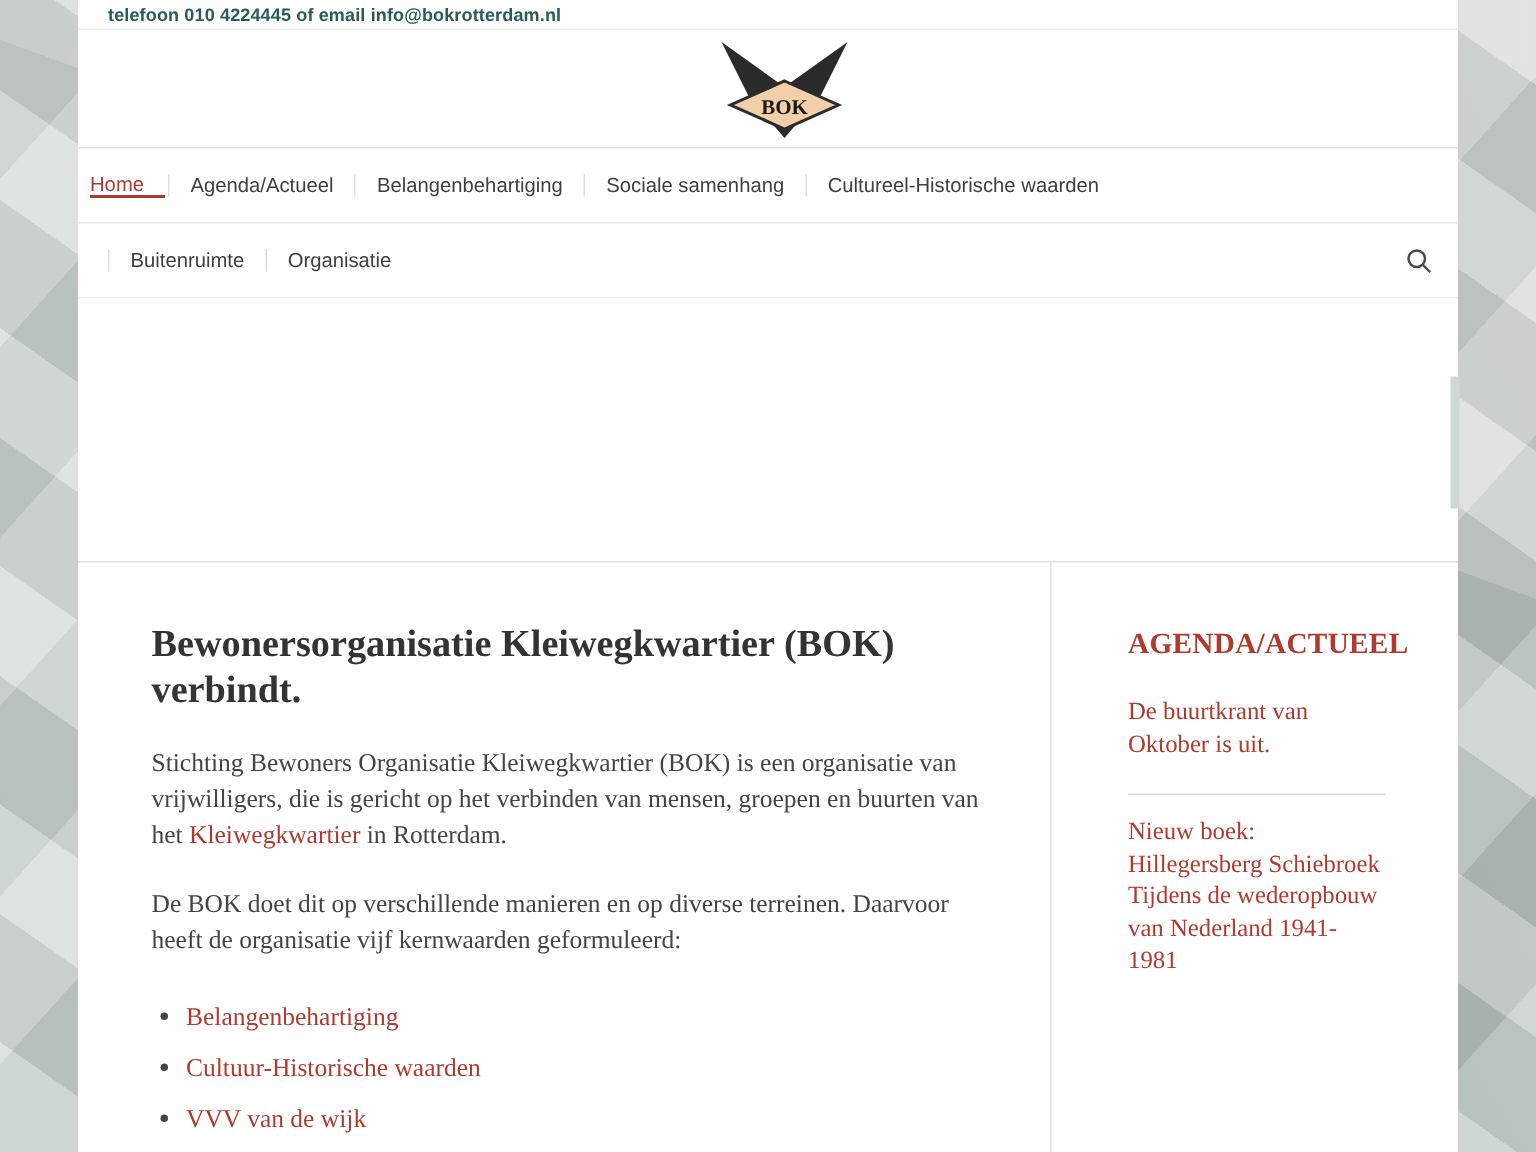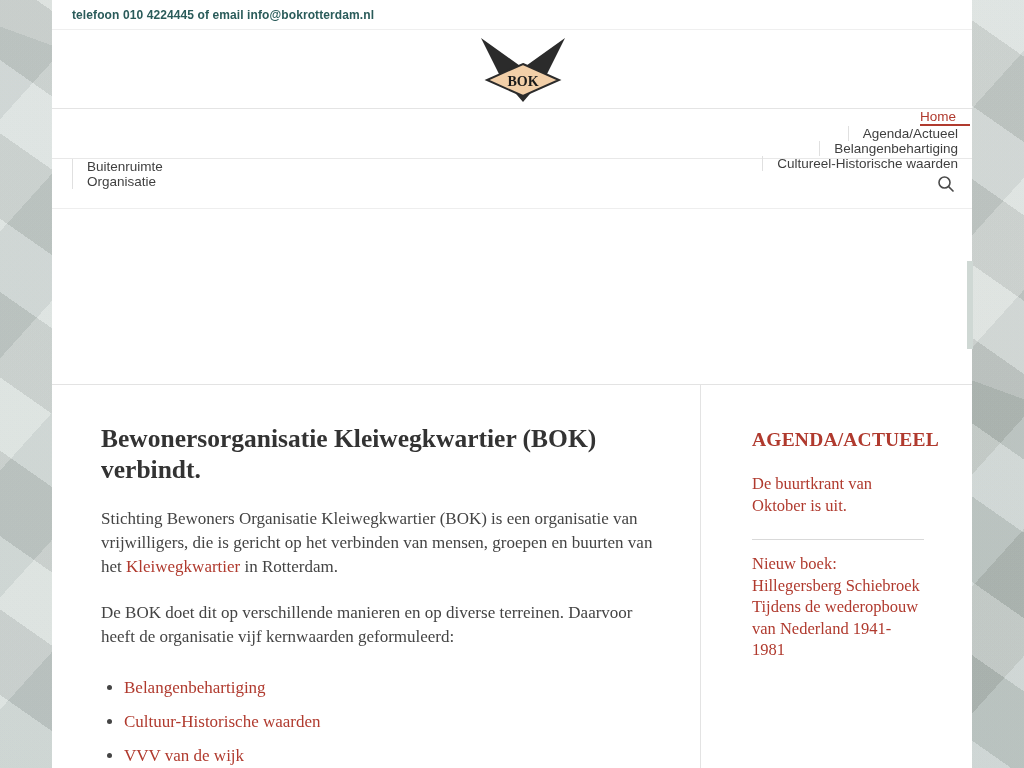--- a/index.html
+++ b/index.html
@@ -37,21 +37,21 @@
   .site {
     position: absolute;
     left: 52px;
     top: 0;
     width: 920px;
     min-height: 768px;
     background: #ffffff;
     z-index: 3;
   }
   .topbar {
-    height: 30px;
+    height: 20px;
     background: #ffffff;
     border-bottom: 1px solid #efefef;
     display: flex;
     align-items: center;
     padding-left: 20px;
   }
   .topbar-text {
     font-size: 12px;
     font-weight: bold;
     color: #2a5b5a;
@@ -70,23 +70,22 @@
     width: 100px;
     height: 72px;
     position: relative;
     margin-top: 2px;
   }
   .logo svg { display: block; }
   .mainnav {
     border-bottom: 1px solid #e8e8e8;
     height: 50px;
     display: flex;
-    align-items: flex-end;
+    align-items: center;
     padding-left: 8px;
-    flex-direction: column;
   }
   .nav-item {
     display: flex;
     align-items: center;
     padding: 0 14px;
     font-size: 13.5px;
     color: #3f3f3f;
     border-left: 1px solid #e0e0e0;
     cursor: pointer;
     white-space: nowrap;
@@ -94,25 +93,24 @@
   .nav-item:first-child { border-left: none; }
   .nav-item.active {
     color: #b03a2e;
     border-bottom: 2px solid #b03a2e;
     padding-left: 0;
     margin-right: 2px;
   }
   .subnav {
     height: 50px;
     display: flex;
-    align-items: flex-start;
+    align-items: center;
     padding-left: 20px;
     border-bottom: 1px solid #eeeeee;
     position: relative;
-    flex-direction: column;
   }
   .subnav .nav-item { border-left: 1px solid #e0e0e0; }
   .search-icon {
     position: absolute;
     right: 16px;
     top: 50%;
     transform: translateY(-50%);
     width: 20px;
     height: 20px;
     cursor: pointer;
@@ -213,20 +211,21 @@
         <polygon points="50,30 86,46 50,62 14,46" fill="#f2cfa8" stroke="#2b2b2b" stroke-width="2"></polygon>
         <text x="50" y="52" font-family="Liberation Serif, serif" font-size="14" font-weight="bold" fill="#1a1a1a" text-anchor="middle">BOK</text>
       </svg>
     </div>
   </div>
 
   <div class="mainnav">
     <div class="nav-item active">Home</div>
     <div class="nav-item">Agenda/Actueel</div>
     <div class="nav-item">Belangenbehartiging</div>
+    <div class="nav-item">Sociale samenhang</div>
     <div class="nav-item">Cultureel-Historische waarden</div>
   </div>
 
   <div class="subnav">
     <div class="nav-item">Buitenruimte</div>
     <div class="nav-item">Organisatie</div>
     <div class="search-icon">
       <svg width="20" height="20" viewBox="0 0 20 20">
         <circle cx="8.5" cy="8.5" r="5.5" fill="none" stroke="#4a4a4a" stroke-width="1.6"></circle>
         <line x1="12.6" y1="12.6" x2="17.5" y2="17.5" stroke="#4a4a4a" stroke-width="1.6"></line>

